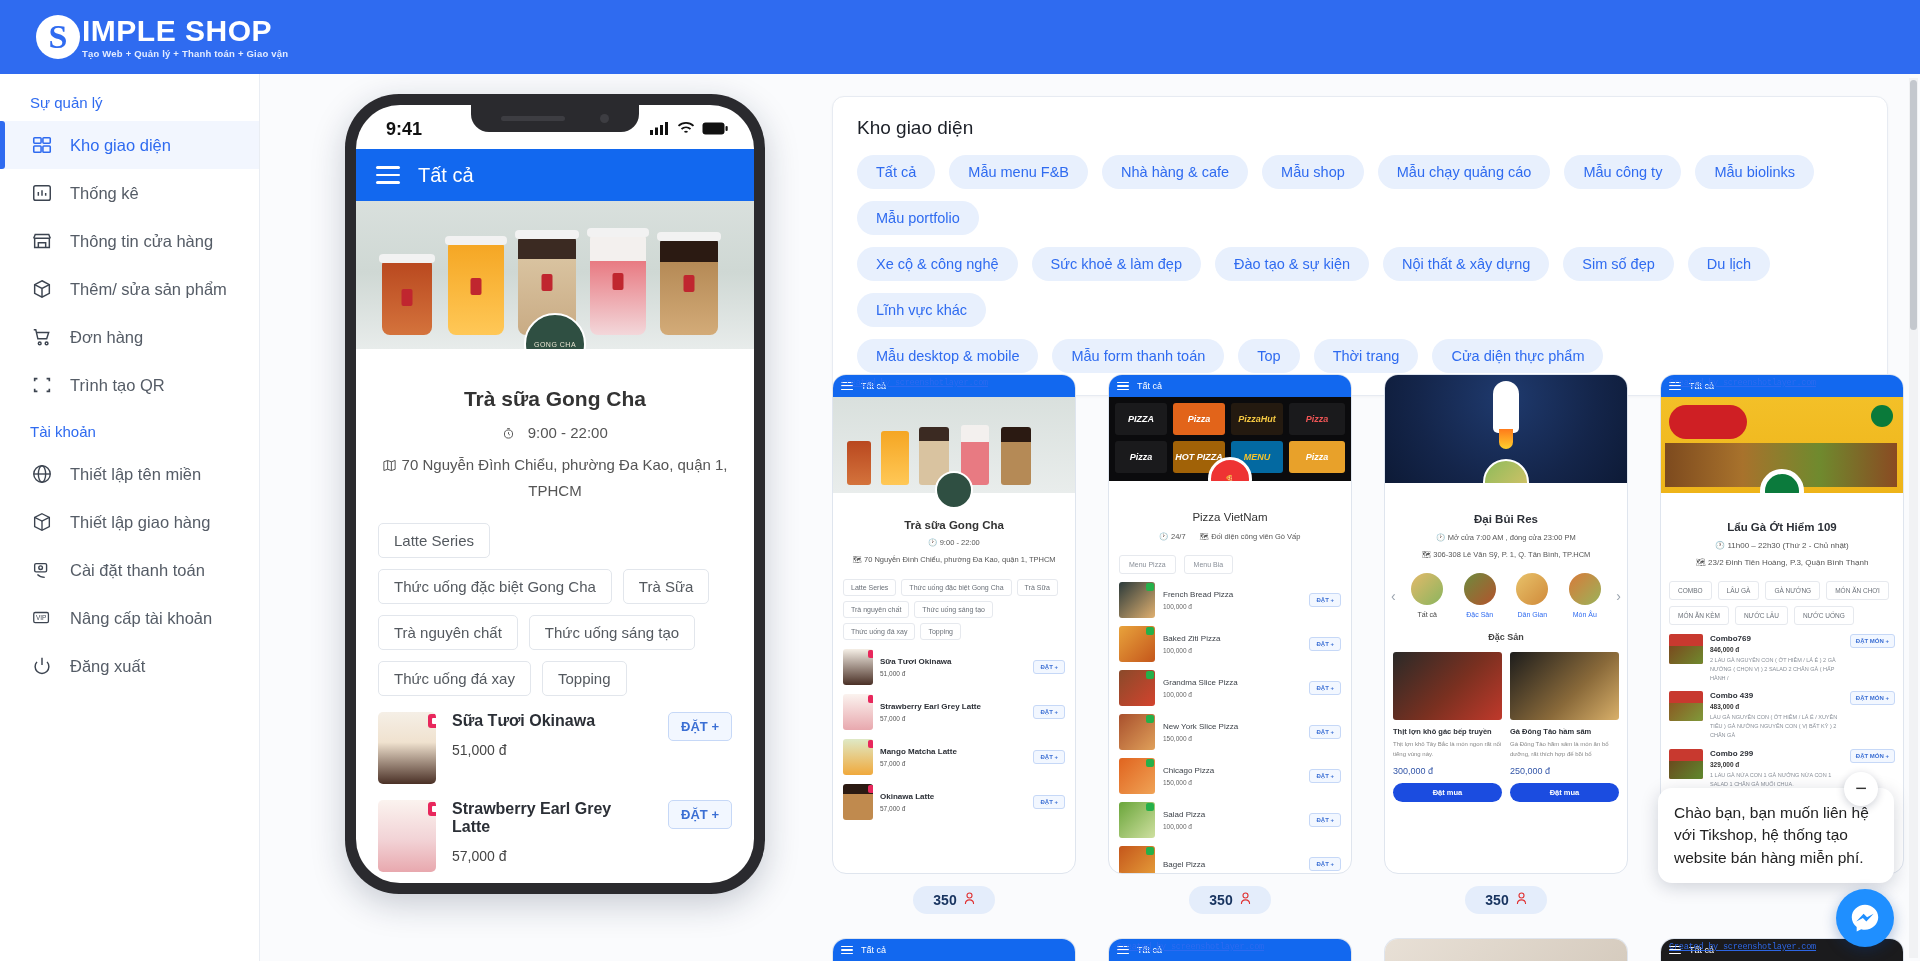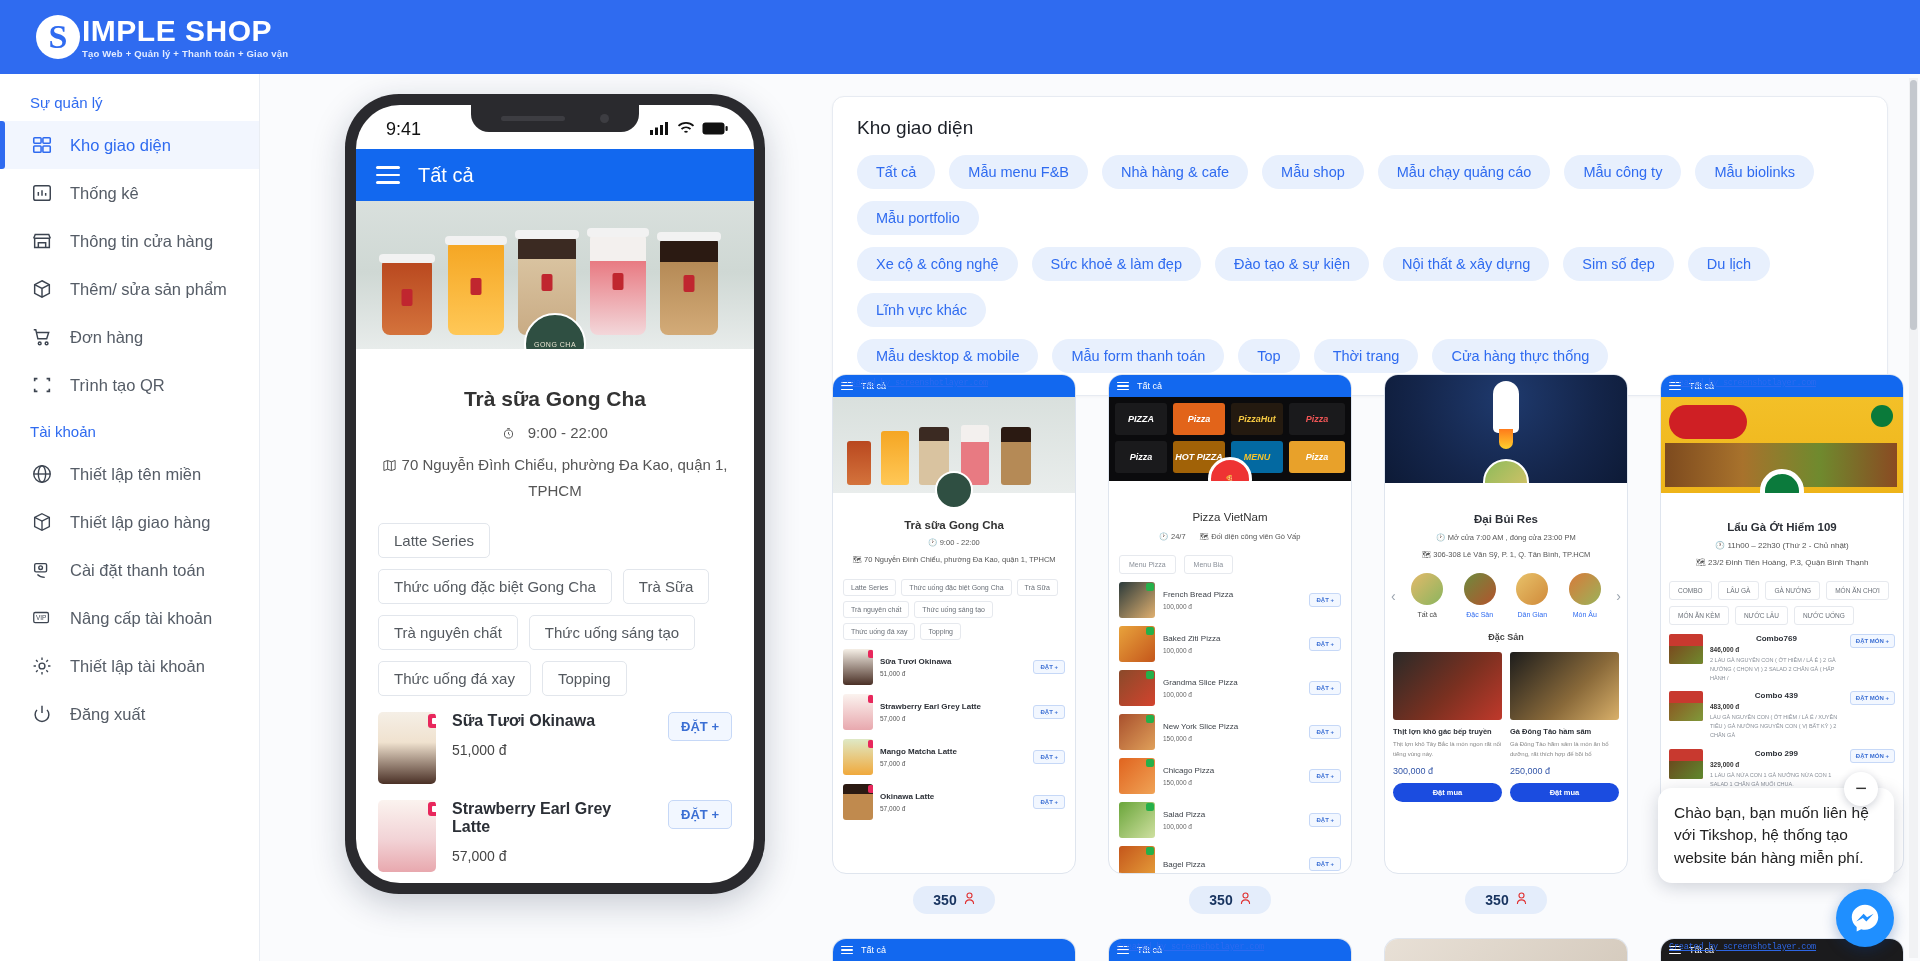--- a/index.html
+++ b/index.html
@@ -78,21 +78,21 @@
   }
   .notch {
     position:absolute; left:50%; transform:translateX(-50%); top:0;
     width:168px; height:27px; background:#2a2a2e;
     border-radius: 0 0 18px 18px; z-index:6;
   }
   .notch .speaker { position:absolute; left:30px; top:11px; width:64px; height:5px; border-radius:3px; background:#3d3d42; }
   .notch .cam { position:absolute; right:30px; top:9px; width:9px; height:9px; border-radius:50%; background:#3d3d42; }
   .statusbar {
     height:44px; display:flex; align-items:center; justify-content:space-between;
-    padding: 4px 26px 0 30px; font-size:18px; font-weight:400; color:#111;
+    padding: 4px 26px 0 30px; font-size:18px; font-weight:700; color:#111;
   }
   .status-icons { display:flex; align-items:center; gap:7px; }
   .appbar {
     height:52px; background:#1268ef; display:flex; align-items:center; gap:18px;
     padding-left:20px; color:#fff; font-size:20px;
   }
   .burger { width:24px; display:flex; flex-direction:column; gap:5px; }
   .burger i { display:block; height:2.6px; background:#fff; border-radius:2px; }
   .hero {
     height:148px; position:relative; overflow:hidden;
@@ -232,21 +232,21 @@
   .c4-hero { height:96px; background:linear-gradient(180deg,#f3c028,#eeb419); position:relative; overflow:hidden;}
   .c4-avatar { position:absolute; left:50%; bottom:-20px; transform:translateX(-50%); width:44px; height:44px;
     border-radius:50%; background:#fff; border:2px solid #fff; z-index:3; overflow:hidden;
     display:flex;align-items:center;justify-content:center; }
   .c4-name { text-align:center; font-size:11.5px; font-weight:600; color:#2b2f36; margin-top:28px; }
   .c4-meta { text-align:center; font-size:8px; color:#555; margin-top:8px; }
   .c4-chips { display:flex; flex-wrap:wrap; gap:6px; padding:0 8px; margin-top:14px; }
   .c4-chip { border:1px solid #e6e9ee; border-radius:3px; padding:5px 8px; font-size:6.5px; color:#6a7078; }
   .c4-prod { display:flex; gap:7px; padding:0 8px; margin-top:9px; }
   .c4-thumb { width:34px; height:30px; border-radius:2px; flex:0 0 34px; background:#c8392f; position:relative; overflow:hidden;}
-  .c4-pname { font-size:8px; color:#2b2f36; font-weight:600;text-align:center; }
+  .c4-pname { font-size:8px; color:#2b2f36; font-weight:600; }
   .c4-pprice { font-size:6.5px; color:#333; margin-top:3px; font-weight:700; }
   .c4-pdesc { font-size:5.5px; color:#8a9099; margin-top:3px; line-height:1.6; }
   .c4-btn { border:1px solid #c6d8f7; background:#f2f7ff; color:#3b6fd4; border-radius:3px; padding:3px 5px; font-size:6px; font-weight:700; white-space:nowrap; height:fit-content;}
 
   
   .grid-row2 { display:flex; gap:32px; margin-top:24px; }
   .card-frame2 { width:244px; height:120px; border-radius:14px 14px 0 0; border:1px solid #dfe5ee; border-bottom:none; background:#fff; overflow:hidden; position:relative;}
 
   
   .chat-bubble {
@@ -390,29 +390,20 @@
     <div class="side-item">
       <span class="ic">
         <svg width="22" height="22" viewBox="0 0 24 24" fill="none" stroke="#3c4450" stroke-width="1.4">
           <rect x="3" y="6" width="16" height="11" rx="1.5"></rect>
           <text x="11" y="14" font-size="7" fill="#3c4450" stroke="none" text-anchor="middle" font-family="Liberation Sans">VIP</text>
         </svg>
       </span>
       <span>Nâng cấp tài khoản</span>
     </div>
 
-    <div class="side-item">
-      <span class="ic">
-        <svg width="22" height="22" viewBox="0 0 24 24" fill="none" stroke="#3c4450" stroke-width="1.5">
-          <circle cx="12" cy="12" r="3.2"></circle>
-          <path d="M12 2.8v2.6M12 18.6v2.6M21.2 12h-2.6M5.4 12H2.8M18.5 5.5l-1.8 1.8M7.3 16.7l-1.8 1.8M18.5 18.5l-1.8-1.8M7.3 7.3L5.5 5.5"></path>
-        </svg>
-      </span>
-      <span>Thiết lập tài khoản</span>
-    </div>
 
     <div class="side-item">
       <span class="ic">
         <svg width="22" height="22" viewBox="0 0 24 24" fill="none" stroke="#3c4450" stroke-width="1.6">
           <path d="M6.5 7.5a7.5 7.5 0 1 0 11 0"></path>
             <path d="M12 3v8"></path>
         </svg>
       </span>
       <span>Đăng xuất</span>
     </div>
@@ -565,21 +556,21 @@
         <div class="tag">Sim số đẹp</div>
         <div class="tag">Du lịch</div>
         <div class="tag">Lĩnh vực khác</div>
       </div>
 
       <div class="tagrow" style="margin-top:12px">
         <div class="tag">Mẫu desktop &amp; mobile</div>
         <div class="tag">Mẫu form thanh toán</div>
         <div class="tag">Top</div>
         <div class="tag">Thời trang</div>
-        <div class="tag">Cửa hàng thực thống</div>
+        <div class="tag">Cửa diện thực phẩm</div>
       </div>
     </div>
 
     <div class="grid">
       <div class="grid-row">
 
         <div class="card">
           <div class="card-frame">
             <div class="wm">Created by screenshotlayer.com</div>
             <div class="mini-bar">

